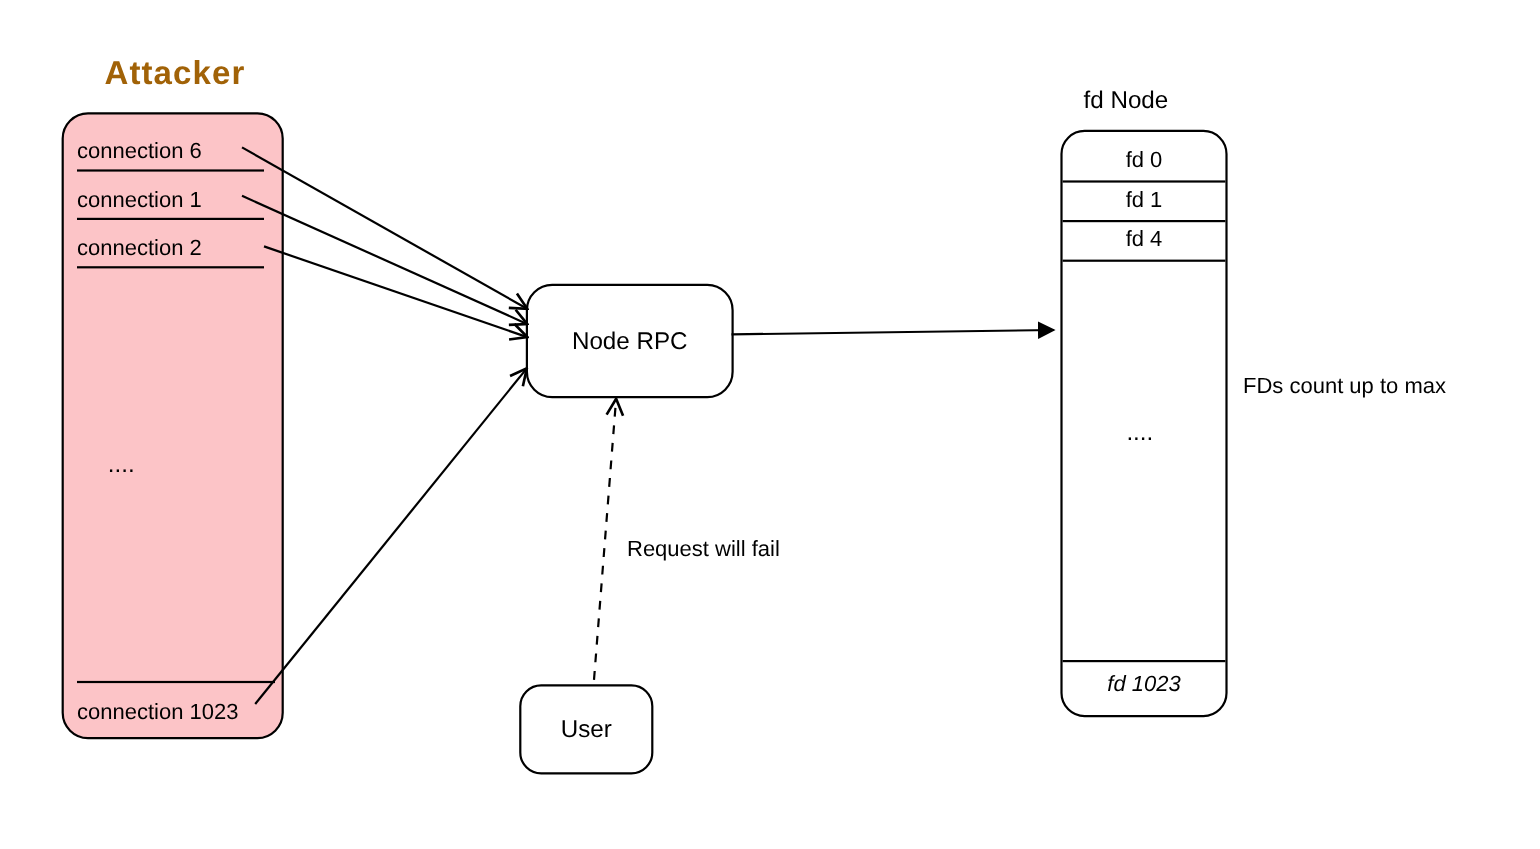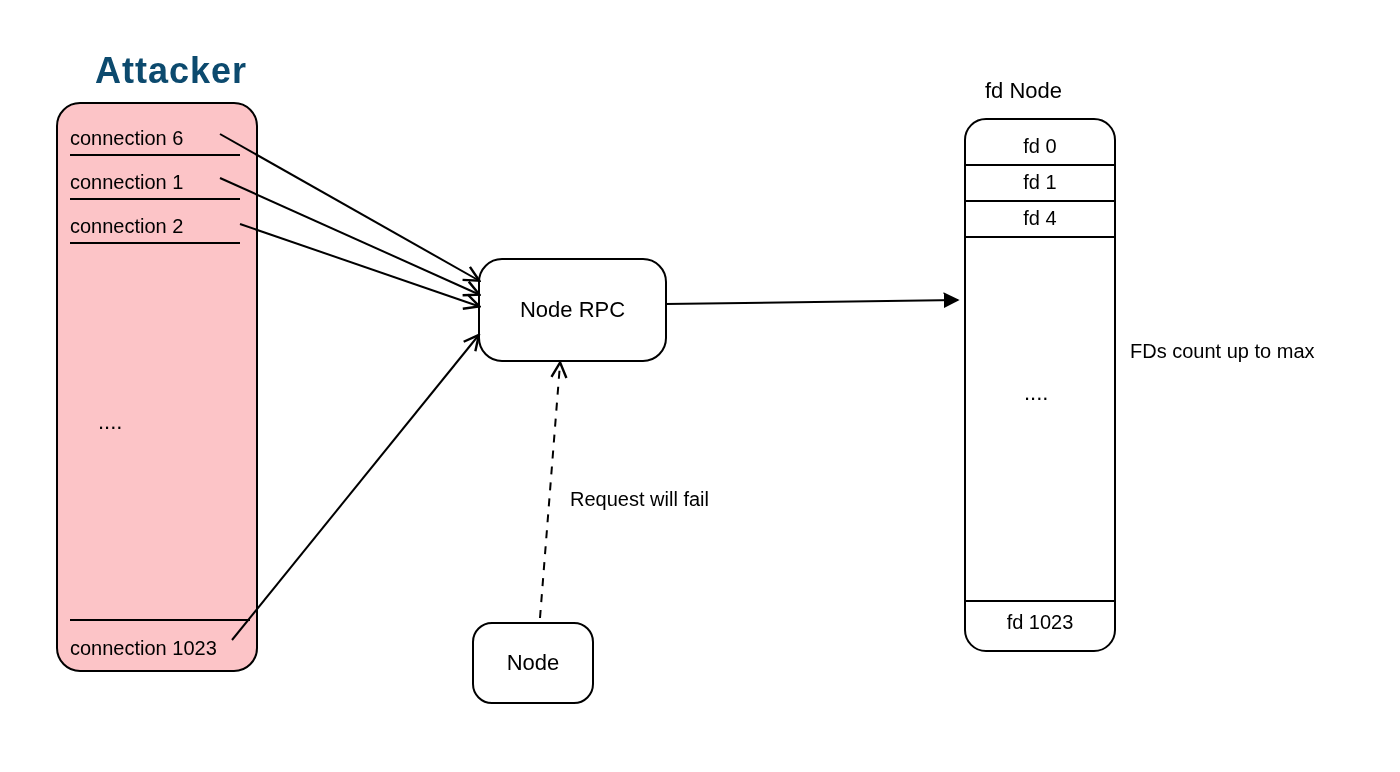--- a/index.html
+++ b/index.html
@@ -22,22 +22,22 @@
     width: 1400px;
     height: 772px;
     pointer-events: none;
   }
   .label {
     position: absolute;
     font-size: 20px;
     white-space: nowrap;
   }
   .attacker-title {
-    color: #0c4a6e;
-    font-size: 36px;
+    color: #a16207;
+    font-size: 30px;
     font-weight: 700;
     letter-spacing: 1px;
   }
   .box {
     position: absolute;
     border: 2px solid #000;
     border-radius: 28px;
     background: #fff;
   }
   .attacker-box {
@@ -67,21 +67,21 @@
     position: absolute;
     left: 0;
     right: 0;
     height: 36px;
     display: flex;
     align-items: center;
     justify-content: center;
     font-size: 20px;
     border-bottom: 2px solid #000;
   }
-  .fd-row.no-border { border-bottom: none; }
+  .fd-row.no-border { border-bottom: none; font-style: italic; }
   .fd-divider {
     position: absolute;
     left: 0; right: 0;
     border-top: 2px solid #000;
     height: 0;
   }
   .center-text {
     display: flex;
     align-items: center;
     justify-content: center;
@@ -100,21 +100,21 @@
   <div class="conn-row" style="top:106px; width:170px;">connection 2</div>
   <div class="label" style="left:40px; top:305px; font-size:22px;">....</div>
   <div class="conn-row" style="top:515px; width:180px; border-bottom:none; border-top:2px solid #000; align-items:flex-start; padding-top:16px;">connection 1023</div>
 </div>
 
 <div class="box node-box center-text" style="left:478px; top:258px; width:185px; height:100px;">
   <span>Node RPC</span>
 </div>
 
 <div class="box user-box center-text" style="left:472px; top:622px; width:118px; height:78px;">
-  <span>Node</span>
+  <span>User</span>
 </div>
 
 <div class="label" style="left:985px; top:78px; font-size:22px;">fd Node</div>
 
 <div class="box fd-box" style="left:964px; top:118px; width:148px; height:530px;">
   <div class="fd-row" style="top:8px;">fd 0</div>
   <div class="fd-row" style="top:44px;">fd 1</div>
   <div class="fd-row" style="top:80px;">fd 4</div>
   <div class="label" style="left:58px; top:260px; font-size:22px;">....</div>
   <div class="fd-divider" style="top:480px;"></div>

